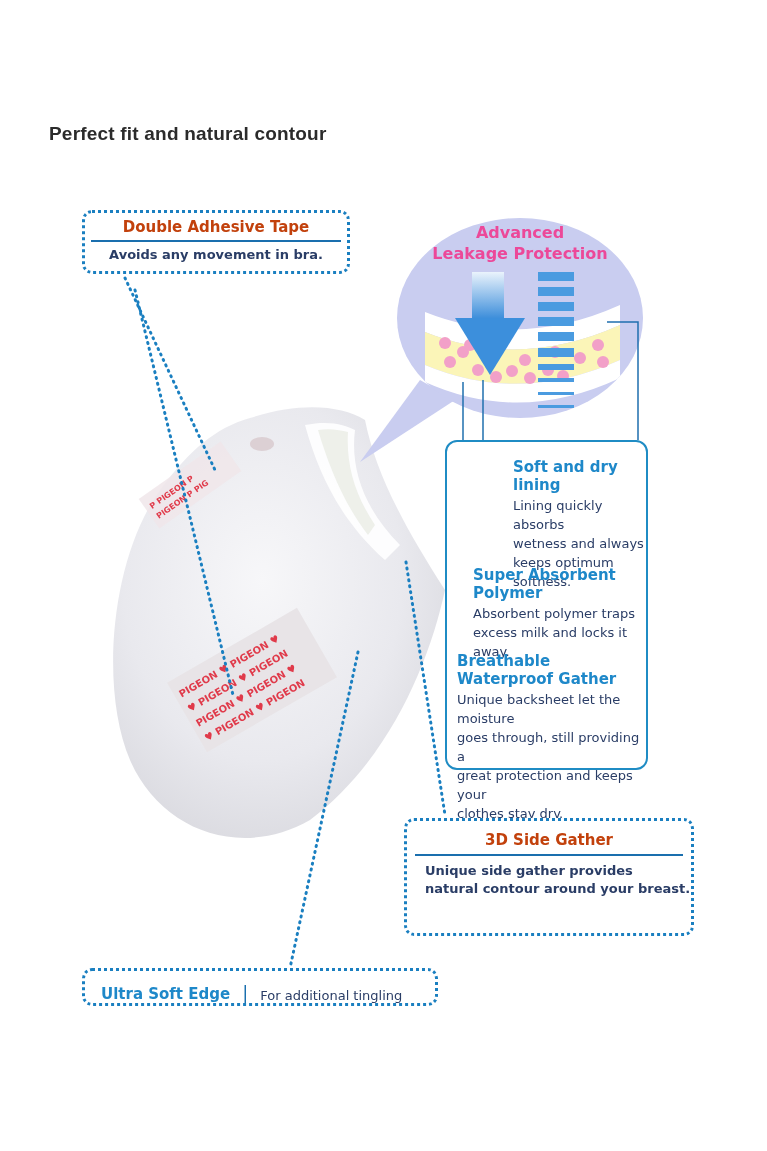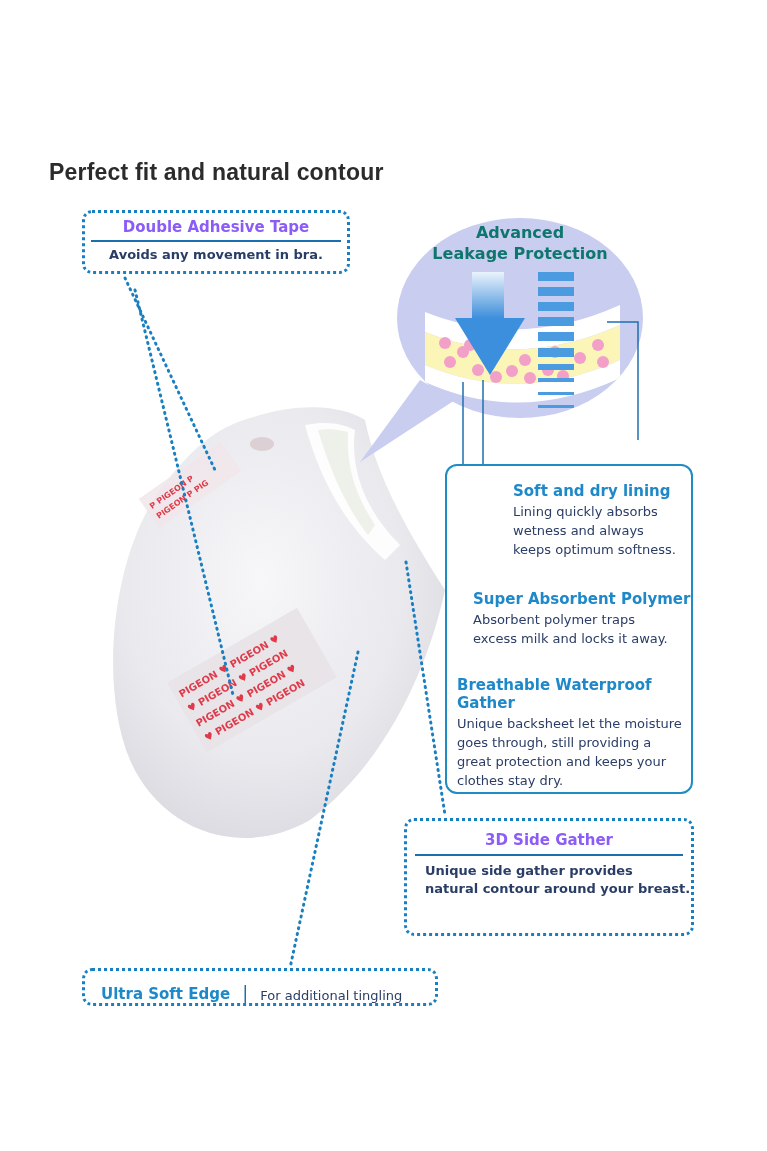--- a/index.html
+++ b/index.html
@@ -1,20 +1,20 @@
 <!DOCTYPE html>
 <html><head>
 <meta charset="utf-8">
 <style>
   html, body { margin:0; padding:0; background:#ffffff; }
   body { width:767px; height:1151px; position:relative; overflow:hidden; font-family:"DejaVu Sans", sans-serif; }
   .abs { position:absolute; }
-  .title { left:49px; top:123px; font-family:"Liberation Sans", sans-serif; font-weight:bold; font-size:23px; color:#2b2b2b; letter-spacing:0.2px;margin-top:36px; }
+  .title { left:49px; top:123px; font-family:"Liberation Sans", sans-serif; font-weight:bold; font-size:19px; color:#2b2b2b; letter-spacing:0.2px; }
   .dotbox { border:3px dotted #1a7fc0; border-radius:10px; box-sizing:border-box; background:#fff; }
-  .heading { font-weight:bold; font-size:15px; color:#8b5cf6; text-align:center; }
+  .heading { font-weight:bold; font-size:15px; color:#c2410c; text-align:center; }
   .rule { height:2px; background:#1a6fae; margin:4px 6px 4px 6px; }
   .body-text { font-size:13px; color:#2a3d66; line-height:18px;font-weight:bold; }
   svg { position:absolute; left:0; top:0; }
   .panel { border:2px solid #1f8cc4; border-radius:12px; box-sizing:border-box; background:#ffffff; }
   .panel h3 { margin:0; font-size:15px; font-weight:bold; color:#1e88c9; }
   .panel p { margin:2px 0 0 0; font-size:13px; line-height:19px; color:#2a3d66; }
 </style>
 </head>
 <body>
 
@@ -116,26 +116,26 @@
     <line x1="358" y1="652" x2="290" y2="968"></line>
   </g>
 </svg>
 
 <div class="abs dotbox" style="left:82px; top:210px; width:268px; height:64px;">
   <div class="heading" style="margin-top:5px;">Double Adhesive Tape</div>
   <div class="rule"></div>
   <div class="body-text" style="text-align:center;">Avoids any movement in bra.</div>
 </div>
 
-<div class="abs" style="left:420px; top:222px; width:200px; text-align:center; font-weight:bold; font-size:16px; line-height:21px; color:#0f766e;">
+<div class="abs" style="left:420px; top:222px; width:200px; text-align:center; font-weight:bold; font-size:16px; line-height:21px; color:#ec4899;">
   <div>Advanced</div>
   <div>Leakage Protection</div>
 </div>
 
-<div class="abs panel" style="left:445px; top:440px; width:248px; height:330px;margin-top:24px;">
+<div class="abs panel" style="left:445px; top:440px; width:203px; height:330px;">
   <div style="position:absolute; left:66px; top:16px;">
     <h3>Soft and dry lining</h3>
     <p>
       <span>Lining quickly absorbs</span><br>
       <span>wetness and always</span><br>
       <span>keeps optimum softness.</span>
     </p>
   </div>
   <div style="position:absolute; left:26px; top:124px;">
     <h3>Super Absorbent Polymer</h3>

